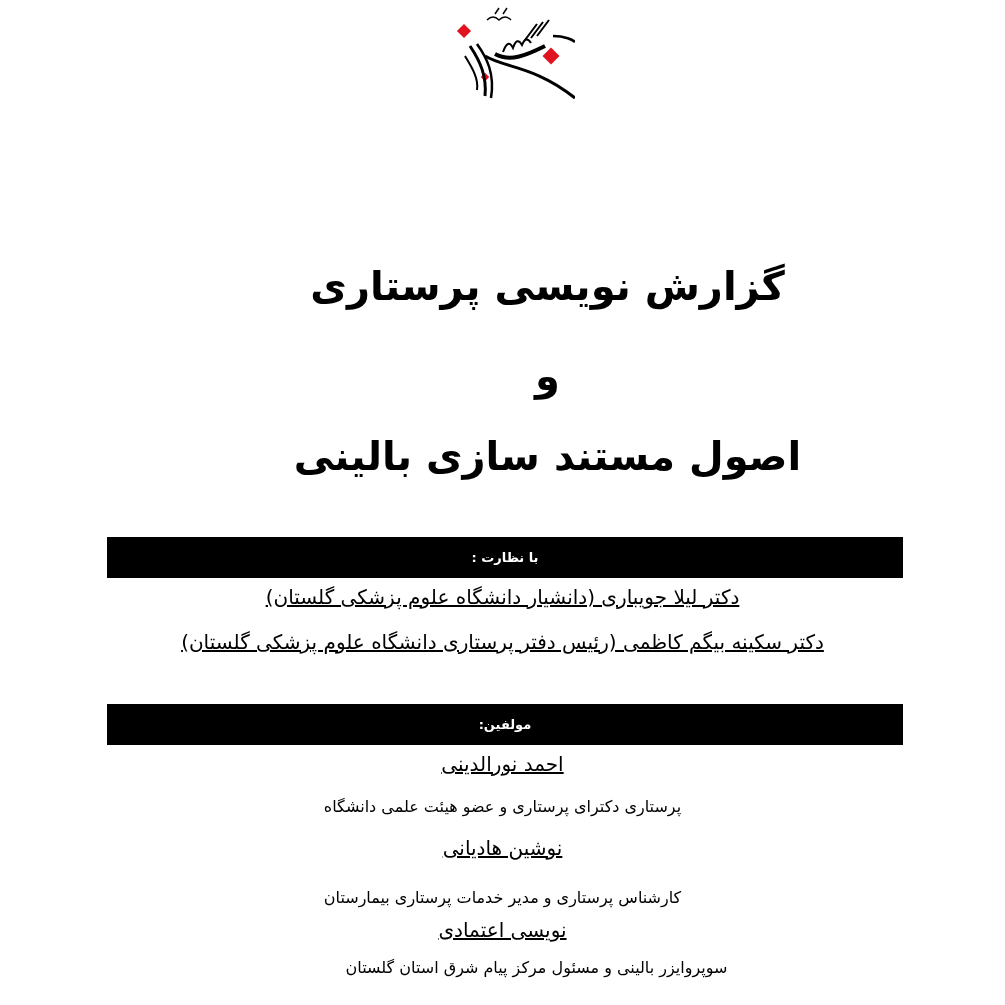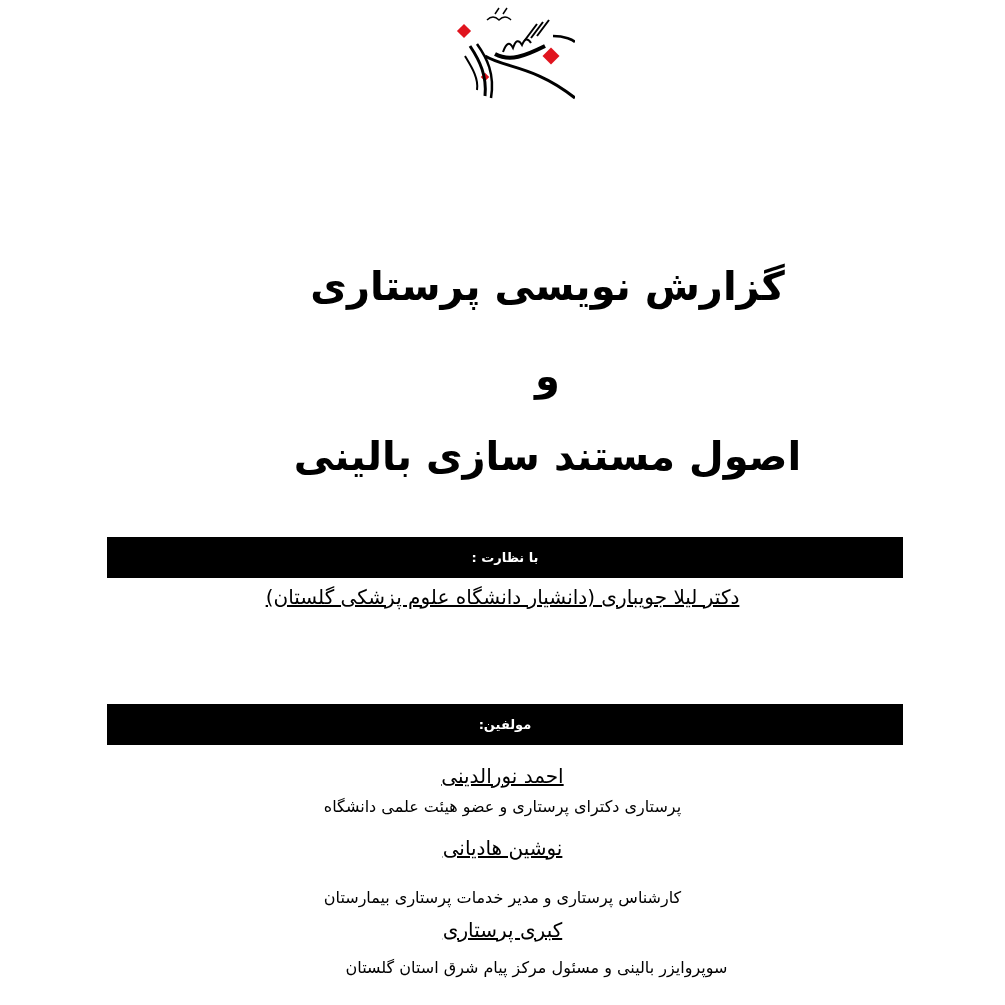--- a/index.html
+++ b/index.html
@@ -63,21 +63,21 @@
       width: 1005px;
       text-align: center;
       font-family: "DejaVu Sans", sans-serif;
       color: #000;
       line-height: 1.2;
     }
     .big { font-size: 20px; text-decoration: underline; }
     .small { font-size: 16px; }
     .s1 { top: 585px; }
     .s2 { top: 630px; }
-    .a1 { top: 752px; margin-top: 12px; }
+    .a1 { top: 752px; }
     .a1d { top: 797px; }
     .a2 { top: 836px; }
     .a2d { top: 880px; margin-top: 8px; }
     .a3 { top: 918px; }
     .a3d { top: 958px; padding-left: 34px; }
   </style>
 </head>
 <body>
 
 <div class="page">
@@ -104,27 +104,28 @@
 
   <div class="title-line t1">گزارش نویسی پرستاری</div>
   <div class="title-line t2">و</div>
   <div class="title-line t3">اصول مستند سازی بالینی</div>
 
   <div class="bar bar1">
     <span>با نظارت :</span>
   </div>
 
   <div class="line big s1">دکتر لیلا جویباری (دانشیار دانشگاه علوم پزشکی گلستان)</div>
+  <div class="line big s2">دکتر سکینه بیگم کاظمی (رئیس دفتر پرستاری دانشگاه علوم پزشکی گلستان)</div>
 
   <div class="bar bar2">
     <span>مولفین:</span>
   </div>
 
   <div class="line big a1">احمد نورالدینی</div>
   <div class="line small a1d">پرستاری دکترای پرستاری و عضو هیئت علمی دانشگاه</div>
 
   <div class="line big a2">نوشین هادیانی</div>
   <div class="line small a2d">کارشناس پرستاری و مدیر خدمات پرستاری بیمارستان</div>
 
-  <div class="line big a3">کبری پرستاری</div>
+  <div class="line big a3">نویسی اعتمادی</div>
   <div class="line small a3d">سوپروایزر بالینی و مسئول مرکز پیام شرق استان گلستان</div>
 
 </div>
 
 </body></html>

